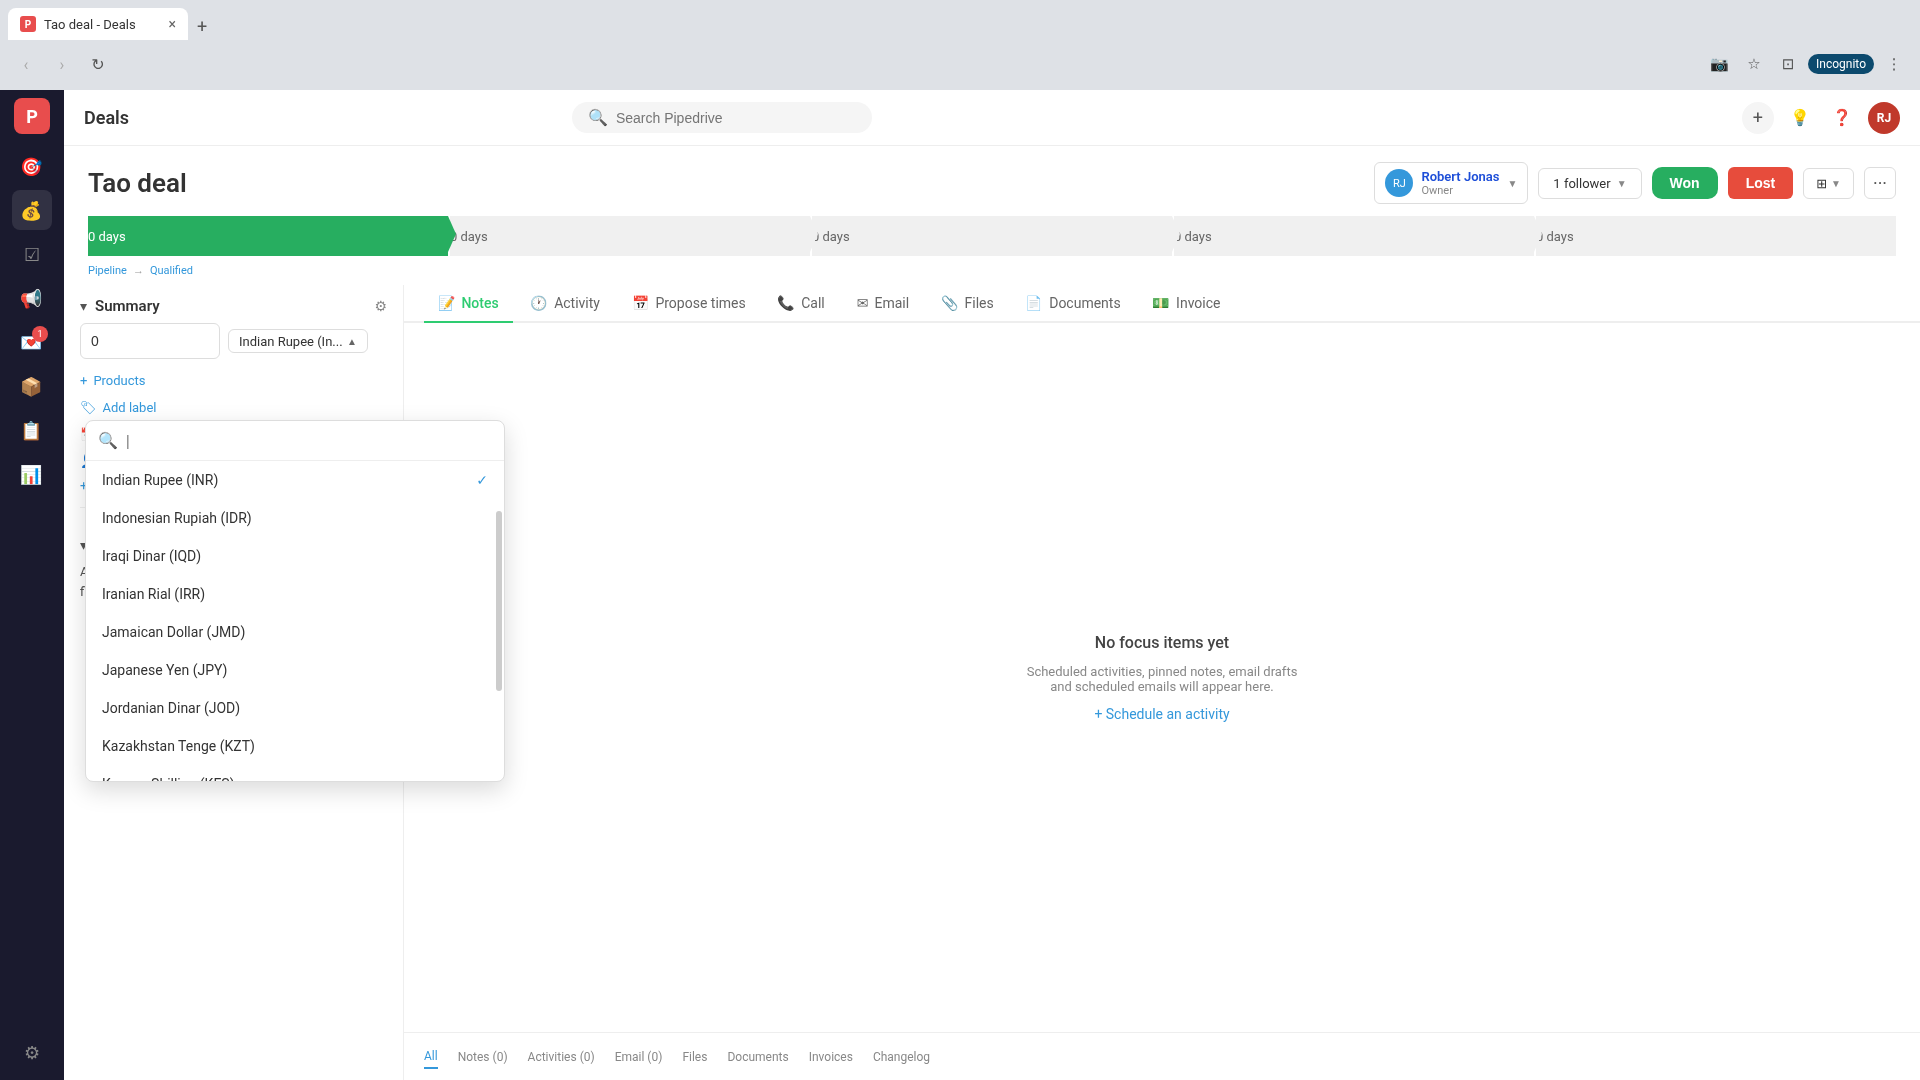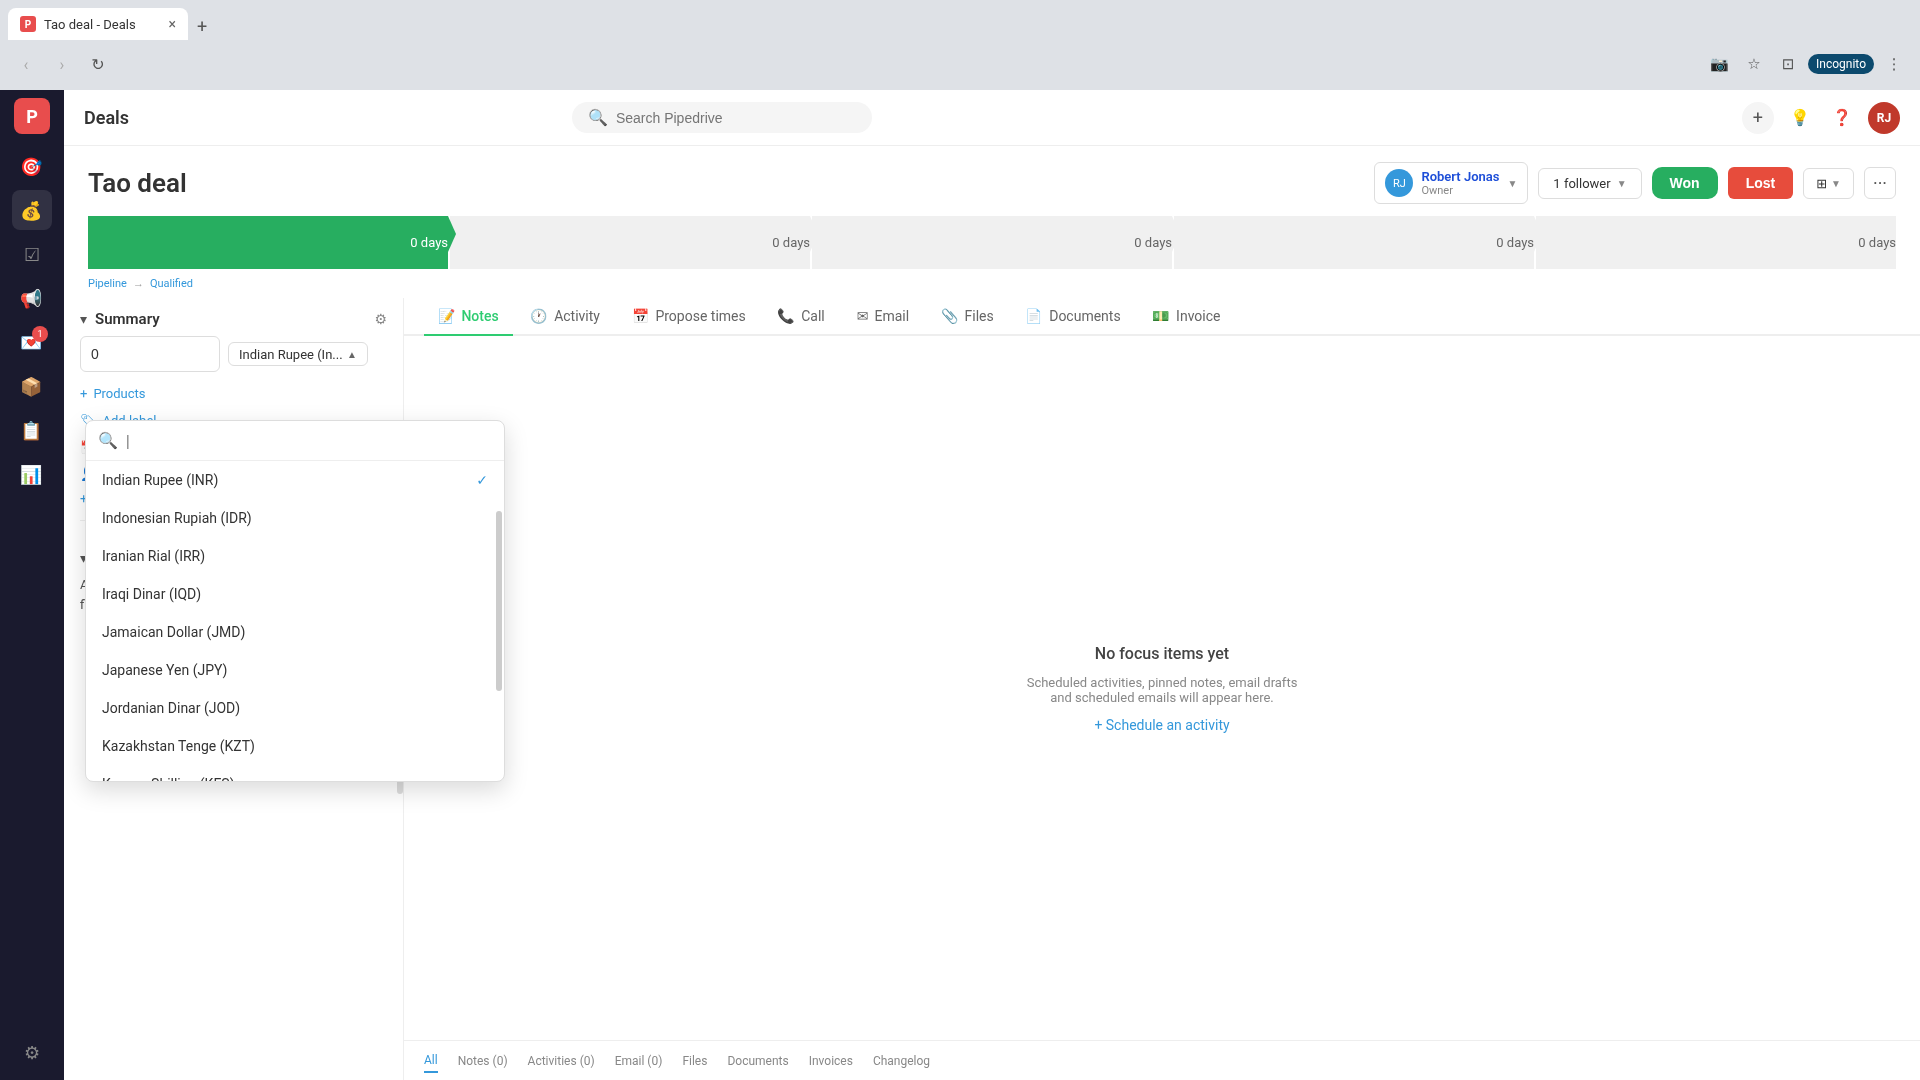--- a/index.html
+++ b/index.html
@@ -53,21 +53,21 @@
     .owner-info .name { font-size: 13px; font-weight: 600; color: #1d4ed8; }
     .owner-info .role { font-size: 11px; color: #888; }
     .follower-btn { display: flex; align-items: center; gap: 6px; padding: 7px 14px; border: 1px solid #ddd; border-radius: 6px; cursor: pointer; background: white; font-size: 13px; color: #333; }
     .won-btn { background: #27ae60; color: white; border: none; padding: 8px 18px; border-radius: 10px; cursor: pointer; font-size: 14px; font-weight: 600; }
     .lost-btn { background: #e74c3c; color: white; border: none; padding: 8px 18px; border-radius: 6px; cursor: pointer; font-size: 14px; font-weight: 600; }
     .grid-btn { display: flex; align-items: center; gap: 4px; padding: 7px 12px; border: 1px solid #ddd; border-radius: 6px; cursor: pointer; background: white; font-size: 13px; color: #333; }
     .more-btn { width: 32px; height: 32px; display: flex; align-items: center; justify-content: center; border: 1px solid #ddd; border-radius: 6px; cursor: pointer; background: white; color: #555; font-size: 18px; }
 
     
     .pipeline-bar { display: flex; margin: 12px 24px 0; gap: 2px; }
-    .pipeline-stage { flex: 1; background: #f0f0f0; height: 53px; display: flex; align-items: center; justify-content: flex-end; font-size: 13px; color: #666; position: relative; }
+    .pipeline-stage { flex: 1; background: #f0f0f0; height: 40px; display: flex; align-items: center; justify-content: flex-start; font-size: 13px; color: #666; position: relative; }
     .pipeline-stage.active { background: #27ae60; color: white; }
     .pipeline-stage:not(:last-child)::after { content: ''; position: absolute; right: -8px; top: 0; width: 0; height: 0; border-top: 18px solid transparent; border-bottom: 18px solid transparent; border-left: 8px solid #f0f0f0; z-index: 1; }
     .pipeline-stage.active:not(:last-child)::after { border-left-color: #27ae60; }
 
     
     .breadcrumb { display: flex; align-items: center; gap: 6px; padding: 8px 24px; font-size: 11px; }
     .breadcrumb a { color: #3498db; text-decoration: none; cursor: pointer; }
     .breadcrumb-sep { color: #999; }
     .breadcrumb-current { color: #3498db; cursor: pointer; }
 
@@ -114,21 +114,21 @@
     .currency-dropdown { position: absolute; top: 420px; left: 85px; width: 420px; background: white; border: 1px solid #ddd; border-radius: 8px; box-shadow: 0 8px 24px rgba(0,0,0,0.15); z-index: 200; pointer-events: all; }
     .dropdown-search { display: flex; align-items: center; gap: 8px; padding: 10px 12px; border-bottom: 1px solid #eee; }
     .dropdown-search input { flex: 1; border: none; outline: none; font-size: 14px; color: #333; }
     .dropdown-list { max-height: 320px; overflow-y: auto; }
     .dropdown-item { display: flex; align-items: center; padding: 11px 16px; font-size: 14px; color: #333; cursor: pointer; }
     .dropdown-item.selected { color: #333; }
     .dropdown-item .check { margin-left: auto; color: #3498db; font-size: 14px; }
     .dropdown-scrollbar { position: absolute; right: 2px; top: 50px; width: 6px; height: 180px; background: #ccc; border-radius: 3px; }
 
     
-    .bottom-tabs { height: 40px; border-top: 1px solid #eee; display: flex; align-items: center; padding: 0 20px; gap: 20px; font-size: 12px; color: #888; }
+    .bottom-tabs { height: 48px; border-top: 1px solid #eee; display: flex; align-items: center; padding: 0 20px; gap: 20px; font-size: 12px; color: #888; }
     .bottom-tab { cursor: pointer; padding: 4px 0; }
     .bottom-tab.active { color: #3498db; border-bottom: 2px solid #3498db; }
   </style>
 </head>
 <body>
 
 <div class="browser-chrome">
   <div class="browser-tabs">
     <div style="width:8px"></div>
     <div class="browser-tab">
@@ -361,26 +361,26 @@
   </div>
   <div class="dropdown-list" style="position:relative;">
     <div class="dropdown-item selected">
       <span>Indian Rupee (INR)</span>
       <span class="check">✓</span>
     </div>
     <div class="dropdown-item">
       <span>Indonesian Rupiah (IDR)</span>
     </div>
     <div class="dropdown-item">
+      <span>Iraqi Dinar (IQD)</span>
+    </div>
+    <div class="dropdown-item">
       <span>Iranian Rial (IRR)</span>
     </div>
     <div class="dropdown-item">
-      <span>Iraqi Dinar (IQD)</span>
-    </div>
-    <div class="dropdown-item">
       <span>Jamaican Dollar (JMD)</span>
     </div>
     <div class="dropdown-item">
       <span>Japanese Yen (JPY)</span>
     </div>
     <div class="dropdown-item">
       <span>Jordanian Dinar (JOD)</span>
     </div>
     <div class="dropdown-item">
       <span>Kazakhstan Tenge (KZT)</span>

